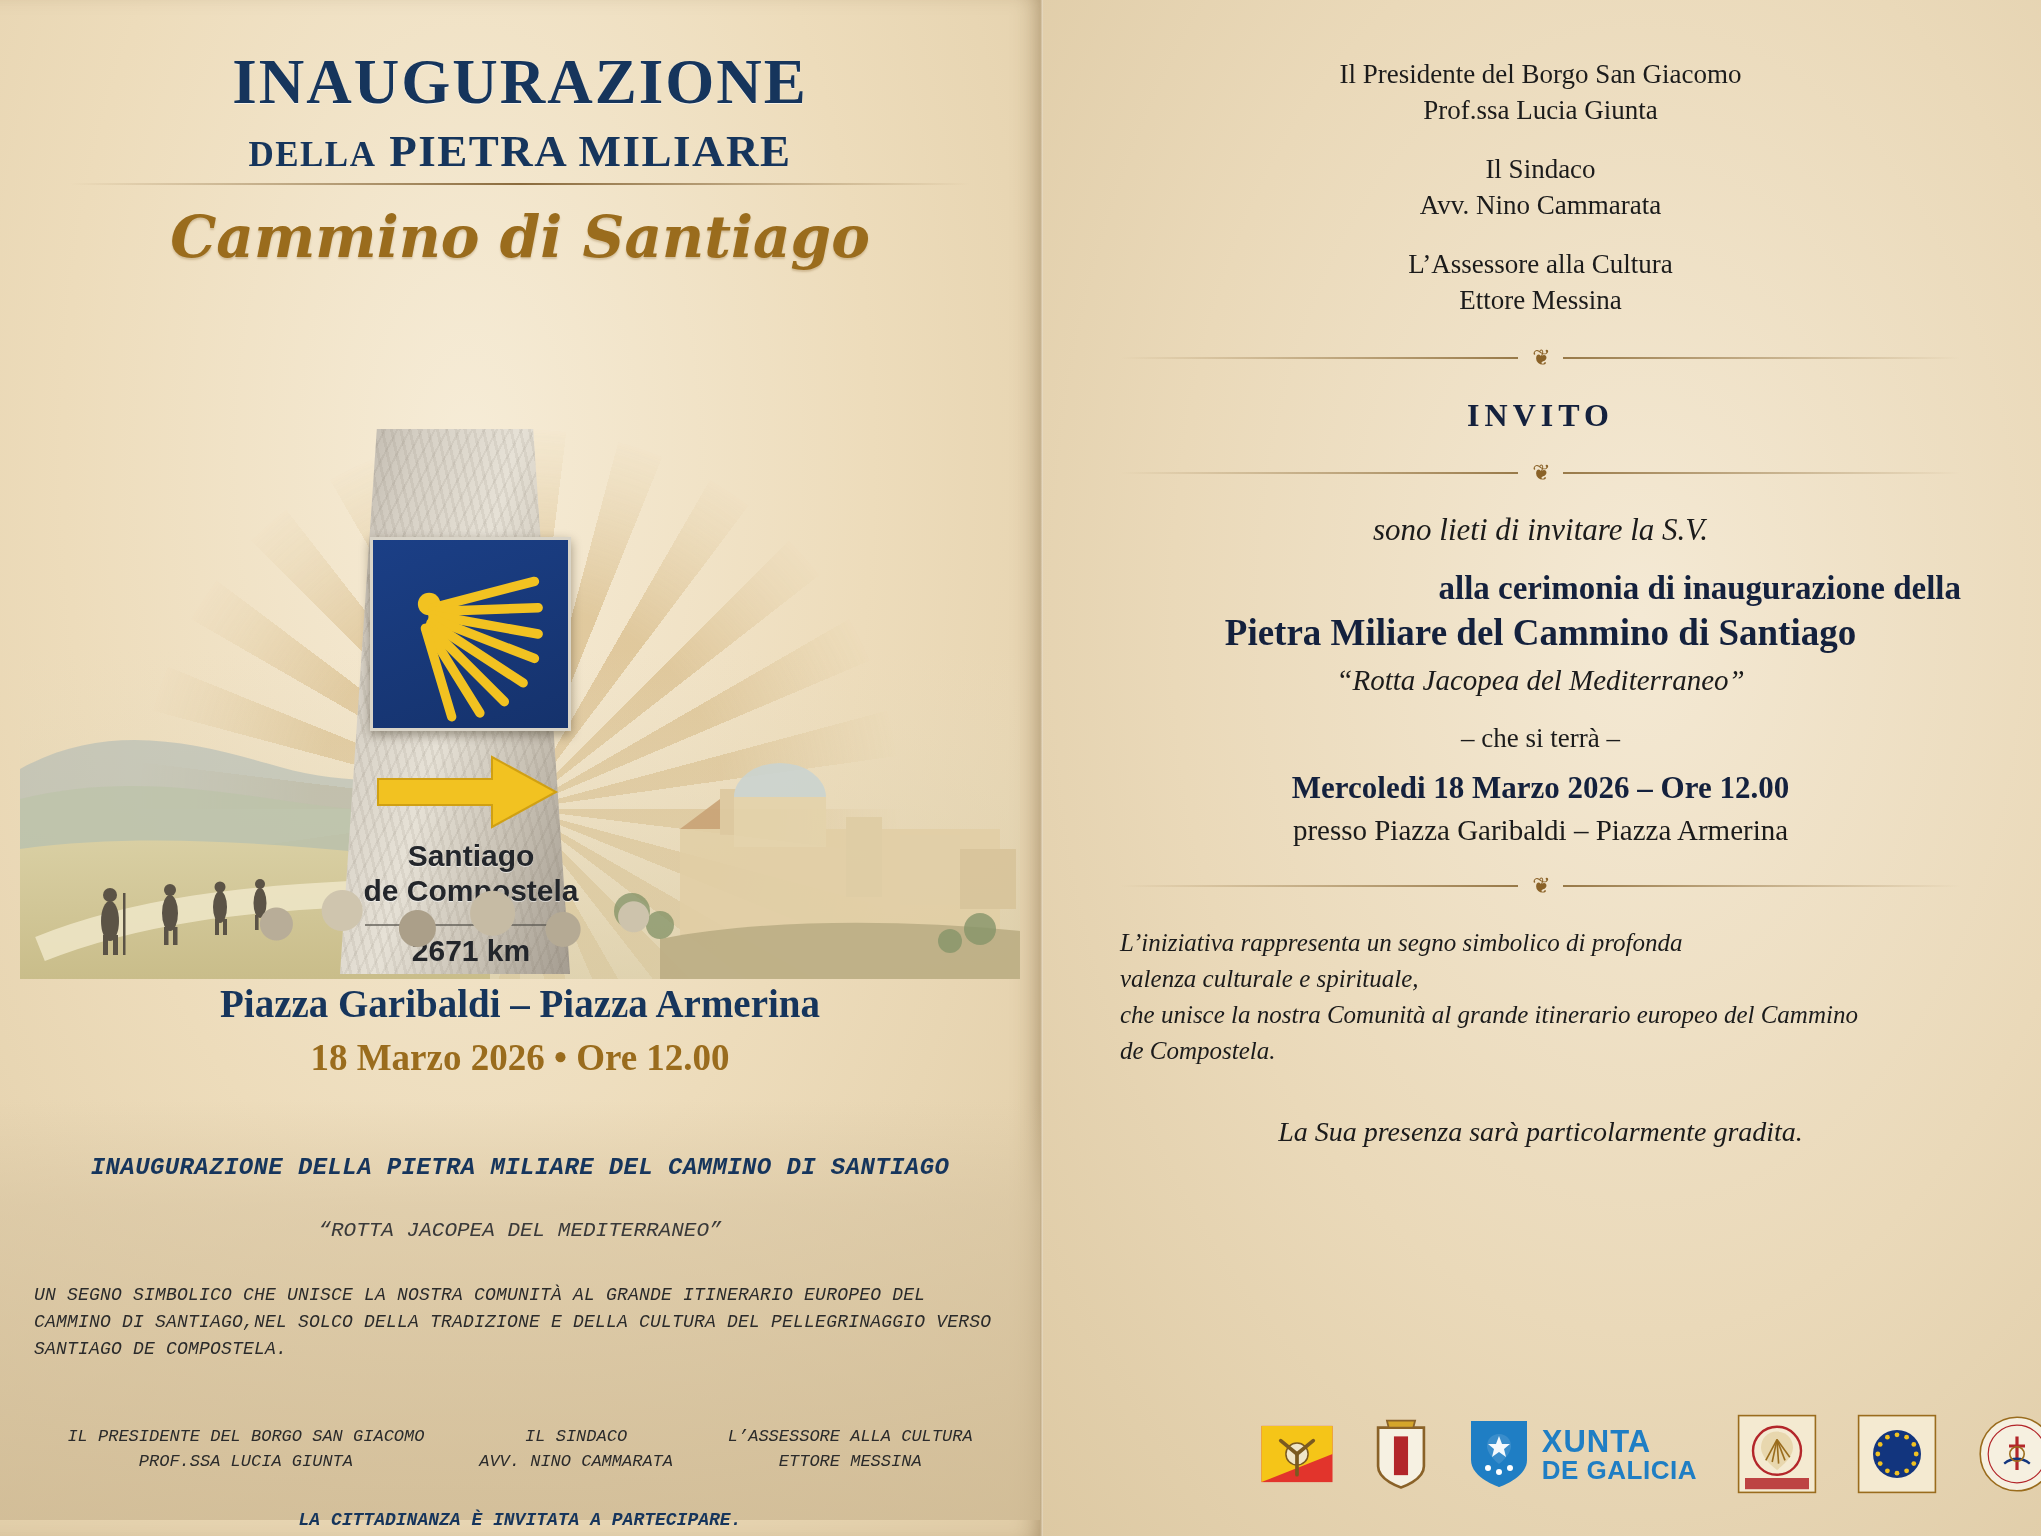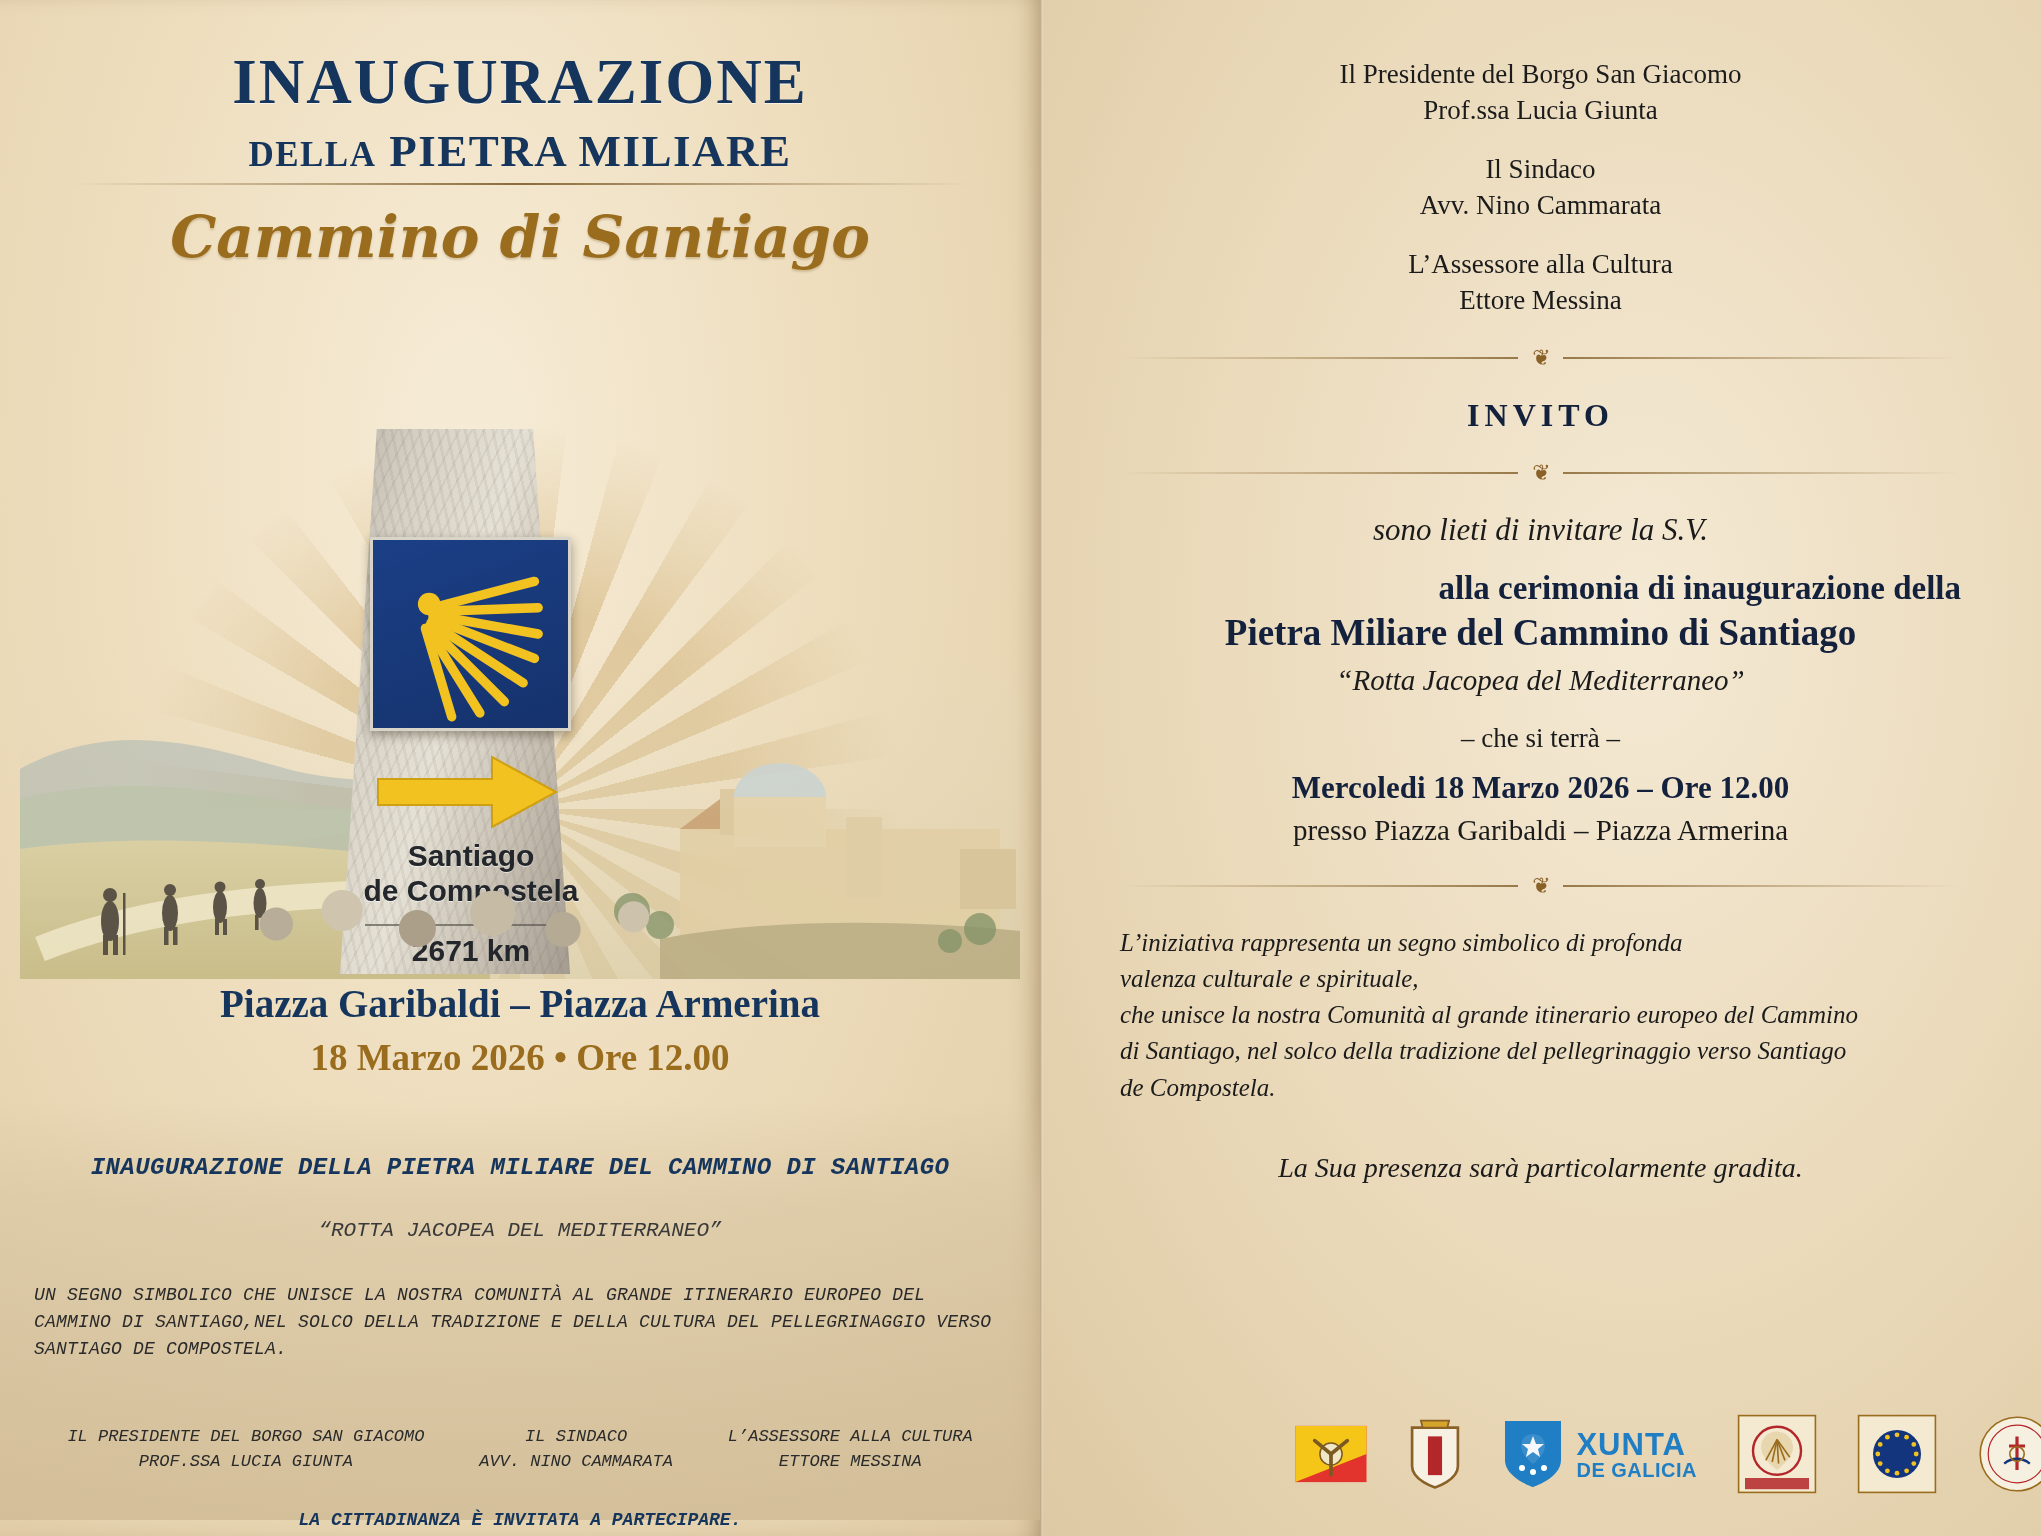--- a/index.html
+++ b/index.html
@@ -193,21 +193,21 @@
     text-align:center;font-style:italic;font-size:28px;color:#1b1b1b;margin-top:46px;
   }
   .logos{
     position:absolute;left:16px;bottom:42px;width:100%;
     display:flex;align-items:center;justify-content:flex-end;gap:40px;
   }
   .logo{display:flex;align-items:center;justify-content:center;}
   .xunta{display:flex;align-items:center;gap:12px;}
   .xunta .txt{color:#1f7ec4;font-family:"Liberation Sans",sans-serif;font-weight:bold;line-height:1;}
   .xunta .txt .a{font-size:31px;letter-spacing:1px;}
-  .xunta .txt .b{font-size:20px;letter-spacing:.5px;}
+  .xunta .txt .b{font-size:26px;letter-spacing:.5px;}
 </style>
 </head>
 <body>
 
 <div class="poster">
   <div class="grain"></div>
 
   <div class="left">
 
     <div class="l-title">
@@ -385,21 +385,20 @@
       <div class="ornament">
         <span class="ln"></span>
         <span class="dia">❦</span>
         <span class="ln r"></span>
       </div>
 
       <div class="body-par">
         <div>L’iniziativa rappresenta un segno simbolico di profonda</div>
         <div>valenza culturale e spirituale,</div>
         <div>che unisce la nostra Comunità al grande itinerario europeo del Cammino</div>
-        <div>di Santiago, nel solco della tradizione del pellegrinaggio verso Santiago</div>
         <div>de Compostela.</div>
       </div>
 
       <div class="closing">La Sua presenza sarà particolarmente gradita.</div>
 
       <div class="logos">
 
         <div class="logo">
           <svg width="74" height="74" viewBox="0 0 100 100">
             <rect x="2" y="12" width="96" height="76" fill="#e2342c"></rect>

